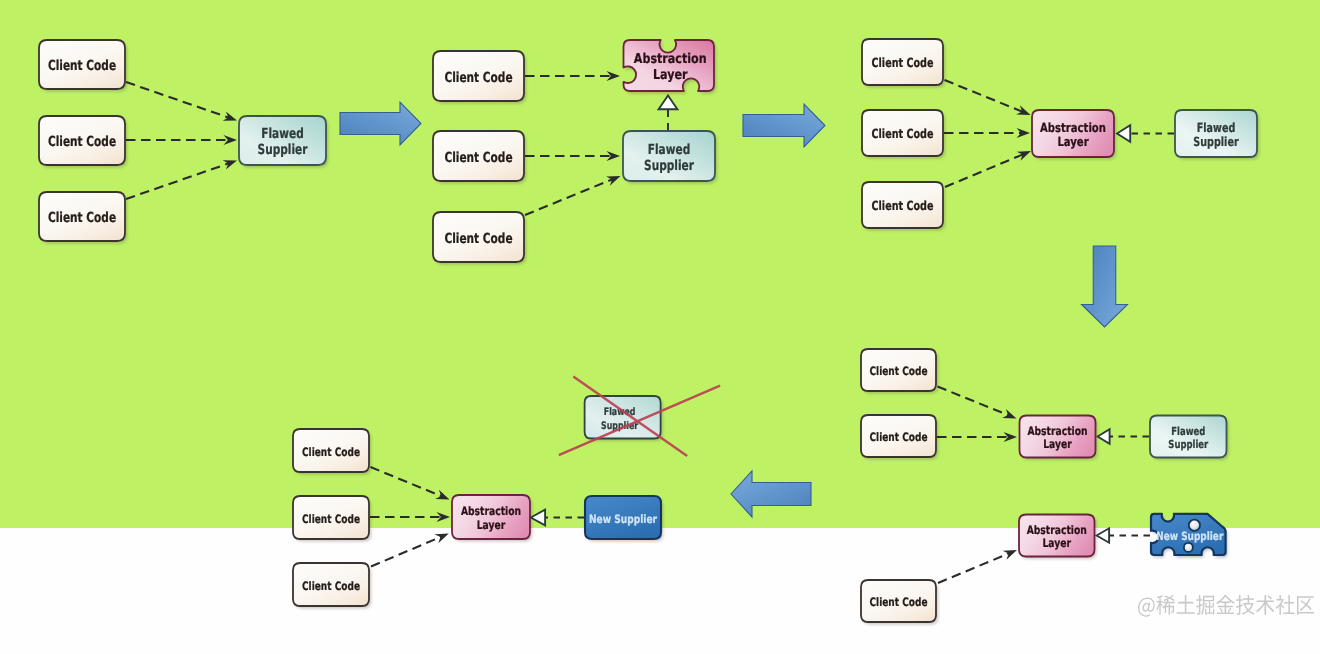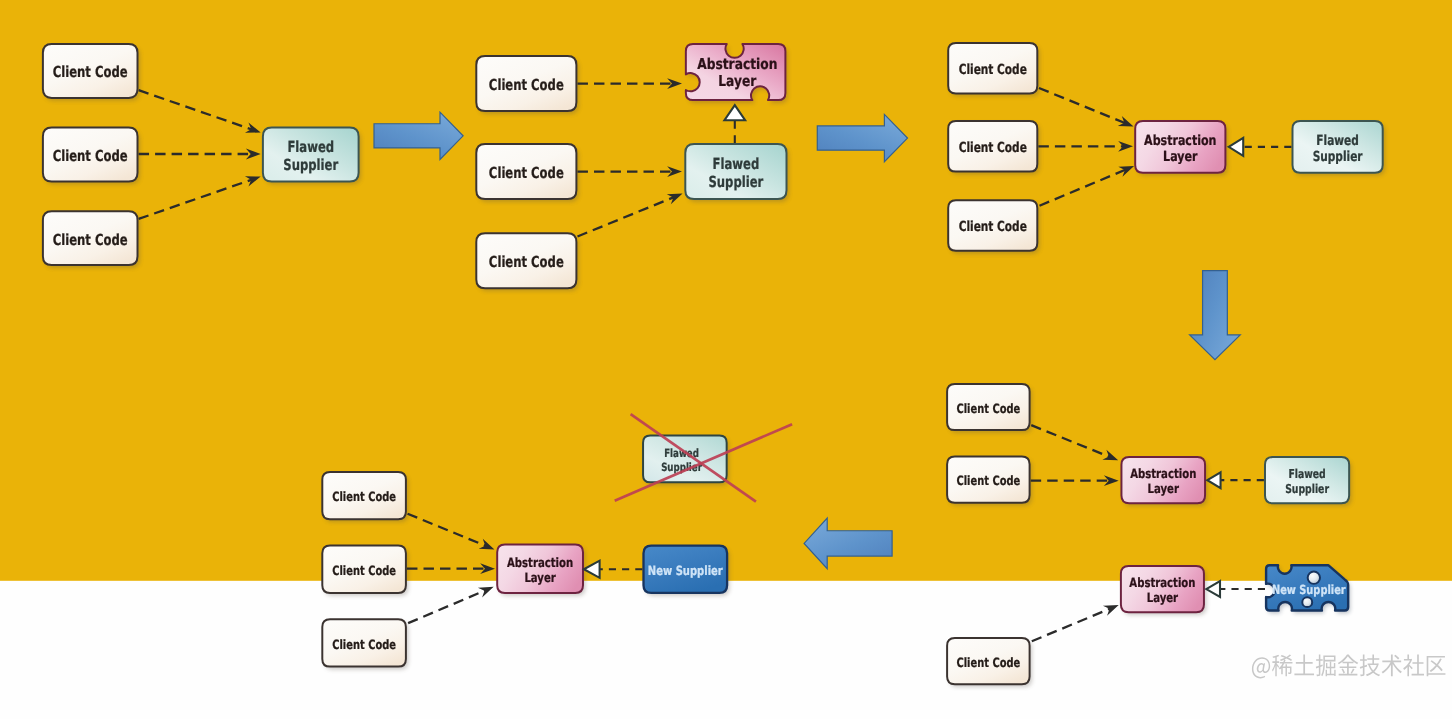--- a/index.html
+++ b/index.html
@@ -1,18 +1,18 @@
 <!DOCTYPE html>
 <html><head>
 <meta charset="utf-8">
 <title>Adapter Pattern Diagram</title>
 <style>
   html,body{margin:0;padding:0;background:#fefefe;}
   body{width:1320px;height:654px;overflow:hidden;font-family:"Liberation Sans",sans-serif;}
-  #stage{position:relative;width:1320px;height:528px;background:#eab308;}
+  #stage{position:relative;width:1320px;height:528px;background:#bef264;}
   #sheet{position:absolute;left:0;top:0;width:1320px;height:654px;}
   .lbl{font-family:"DejaVu Sans Condensed","DejaVu Sans",sans-serif;font-weight:bold;text-anchor:middle;
        -webkit-font-smoothing:antialiased;text-rendering:geometricPrecision;
        paint-order:stroke fill;stroke-width:0.22px;stroke-linejoin:round;}
   #sheet{will-change:transform;}
   .wm{font-family:"Liberation Sans",sans-serif;font-weight:400;}
 </style>
 </head>
 <body>
 

